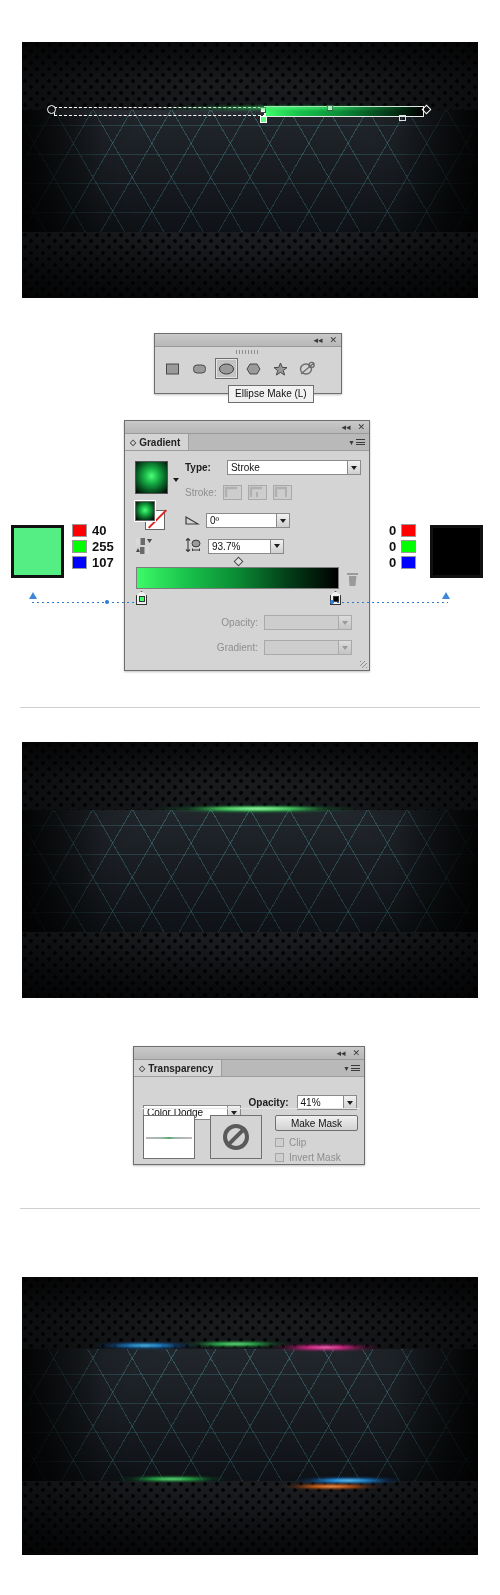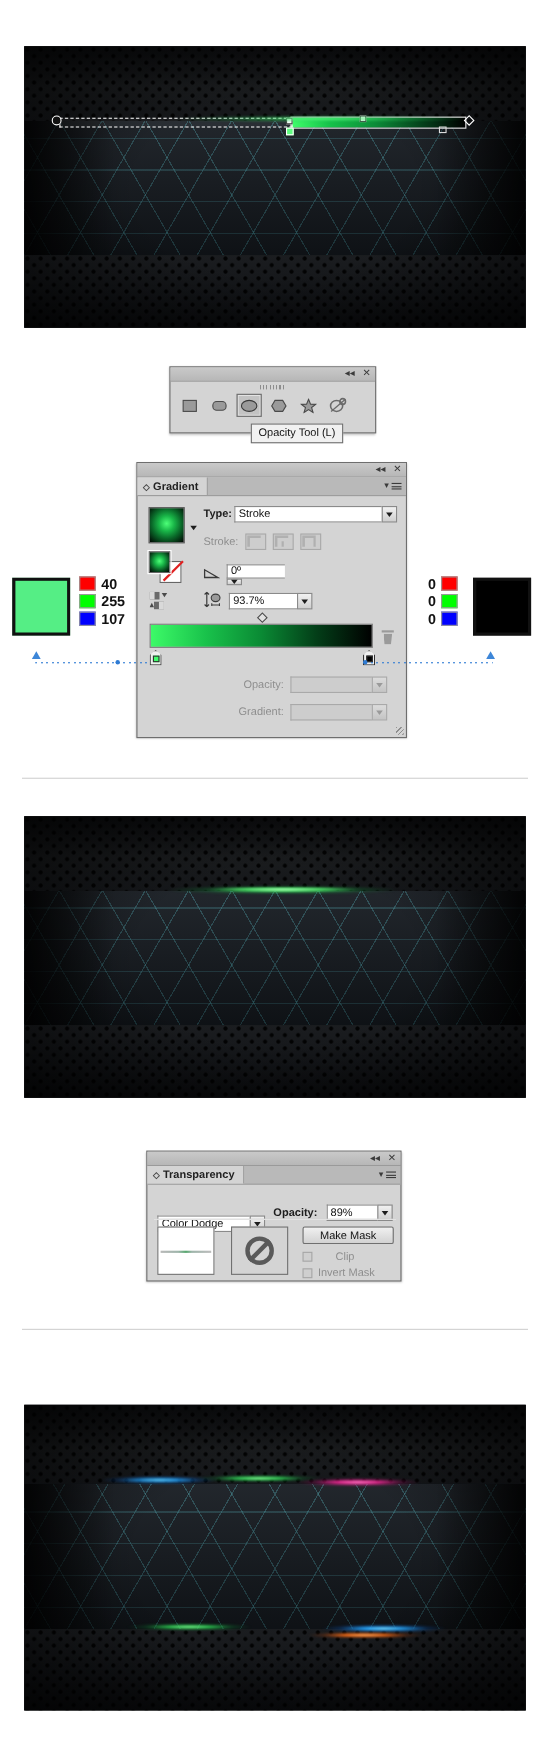--- a/index.html
+++ b/index.html
@@ -389,21 +389,21 @@
       </div>
       <div class="shapecell">
         <svg width="17" height="15" viewBox="0 0 17 15">
           <ellipse cx="7" cy="8" rx="5.5" ry="5" fill="none" stroke="#6a6a6a" stroke-width="1.4"></ellipse>
           <circle cx="12.5" cy="4" r="2.6" fill="none" stroke="#6a6a6a" stroke-width="1.4"></circle>
           <path d="M2 13 L15 2" stroke="#6a6a6a" stroke-width="1.2" fill="none"></path>
         </svg>
       </div>
     </div>
   </div>
-  <div class="tooltip" style="left:228px; top:385px;">Opacity Tool (L)</div>
+  <div class="tooltip" style="left:228px; top:385px;">Ellipse Make (L)</div>
 
   <div class="panel" style="left:124px; top:420px; width:246px; height:251px;">
     <div class="panel-titlebar">
       <span class="tb-collapse">◂◂</span>
       <span class="tb-close">✕</span>
     </div>
     <div class="panel-tabrow">
       <div class="panel-tab">
         <span class="tab-diamond">◇</span>
         <span>Gradient</span>
@@ -430,21 +430,21 @@
       <svg width="20" height="16" viewBox="0 0 20 16">
         <rect x="0" y="0" width="9" height="7" fill="#6a6a6a"></rect>
         <rect x="0" y="0" width="4.5" height="7" fill="#d9d9d9"></rect>
         <path d="M11 1 L16 1 L13.5 5 Z" fill="#4a4a4a"></path>
         <rect x="4" y="9" width="9" height="7" fill="#6a6a6a"></rect>
         <rect x="8.5" y="9" width="4.5" height="7" fill="#d9d9d9"></rect>
         <path d="M0 14 L4 14 L2 10 Z" fill="#4a4a4a"></path>
       </svg>
     </div>
 
-    <div style="position:absolute; left:60px; top:39px; width:176px; display:flex; align-items:center; gap:2px;">
+    <div style="position:absolute; left:60px; top:39px; width:176px; display:flex; align-items:center; gap:16px;">
       <span class="lbl" style="font-weight:bold;">Type:</span>
       <div class="combo" style="flex:1;">
         <span class="field">Stroke</span>
         <span class="arrow">
           <span class="caret-dn"></span>
         </span>
       </div>
     </div>
 
     <div style="position:absolute; left:60px; top:64px; display:flex; align-items:center; gap:6px;">
@@ -467,21 +467,21 @@
           </svg>
       </span>
     </div>
 
     <div style="position:absolute; left:60px; top:92px; display:flex; align-items:center; gap:6px;">
       <span>
         <svg width="15" height="12" viewBox="0 0 15 12">
           <path d="M1 10 L13 10 L1 3 Z" fill="none" stroke="#3a3a3a" stroke-width="1.2"></path>
         </svg>
       </span>
-      <div class="combo" style="width:53px;flex-direction:column;">
+      <div class="combo" style="width:84px;">
         <span class="field">0º</span>
         <span class="arrow">
           <span class="caret-dn"></span>
         </span>
       </div>
     </div>
 
     <div style="position:absolute; left:60px; top:117px; display:flex; align-items:center; gap:6px;">
       <span>
         <svg width="17" height="14" viewBox="0 0 17 14">
@@ -610,40 +610,40 @@
 
     <div style="position:absolute; left:9px; top:38px; display:flex; align-items:center; gap:8px; width:214px;">
       <div class="combo" style="width:100px;margin-top:20px;">
         <span class="field">Color Dodge</span>
         <span class="arrow">
           <span class="caret-dn"></span>
         </span>
       </div>
       <span class="lbl" style="font-weight:bold;">Opacity:</span>
       <div class="combo" style="width:62px;">
-        <span class="field">89%</span>
+        <span class="field">41%</span>
         <span class="arrow">
           <span class="caret-dn"></span>
         </span>
       </div>
     </div>
 
     <div class="hr" style="position:absolute; left:6px; top:61px; width:220px;"></div>
 
     <div class="tr-thumb" style="position:absolute; left:9px; top:68px;">
       <div class="streak"></div>
     </div>
     <div class="tr-mask" style="position:absolute; left:76px; top:68px;">
       <div class="noentry"></div>
     </div>
 
     <div class="btn" style="position:absolute; left:141px; top:68px; width:83px; height:16px;">
       <span>Make Mask</span>
     </div>
-    <div style="position:absolute; left:141px; top:90px; display:flex; align-items:center; gap:21px;">
+    <div style="position:absolute; left:141px; top:90px; display:flex; align-items:center; gap:5px;">
       <span class="chk"></span>
       <span class="lbl dim">Clip</span>
     </div>
     <div style="position:absolute; left:141px; top:105px; display:flex; align-items:center; gap:5px;">
       <span class="chk"></span>
       <span class="lbl dim">Invert Mask</span>
     </div>
   </div>
 
   <div class="sep-line" style="left:20px; top:1208px; width:460px;"></div>

